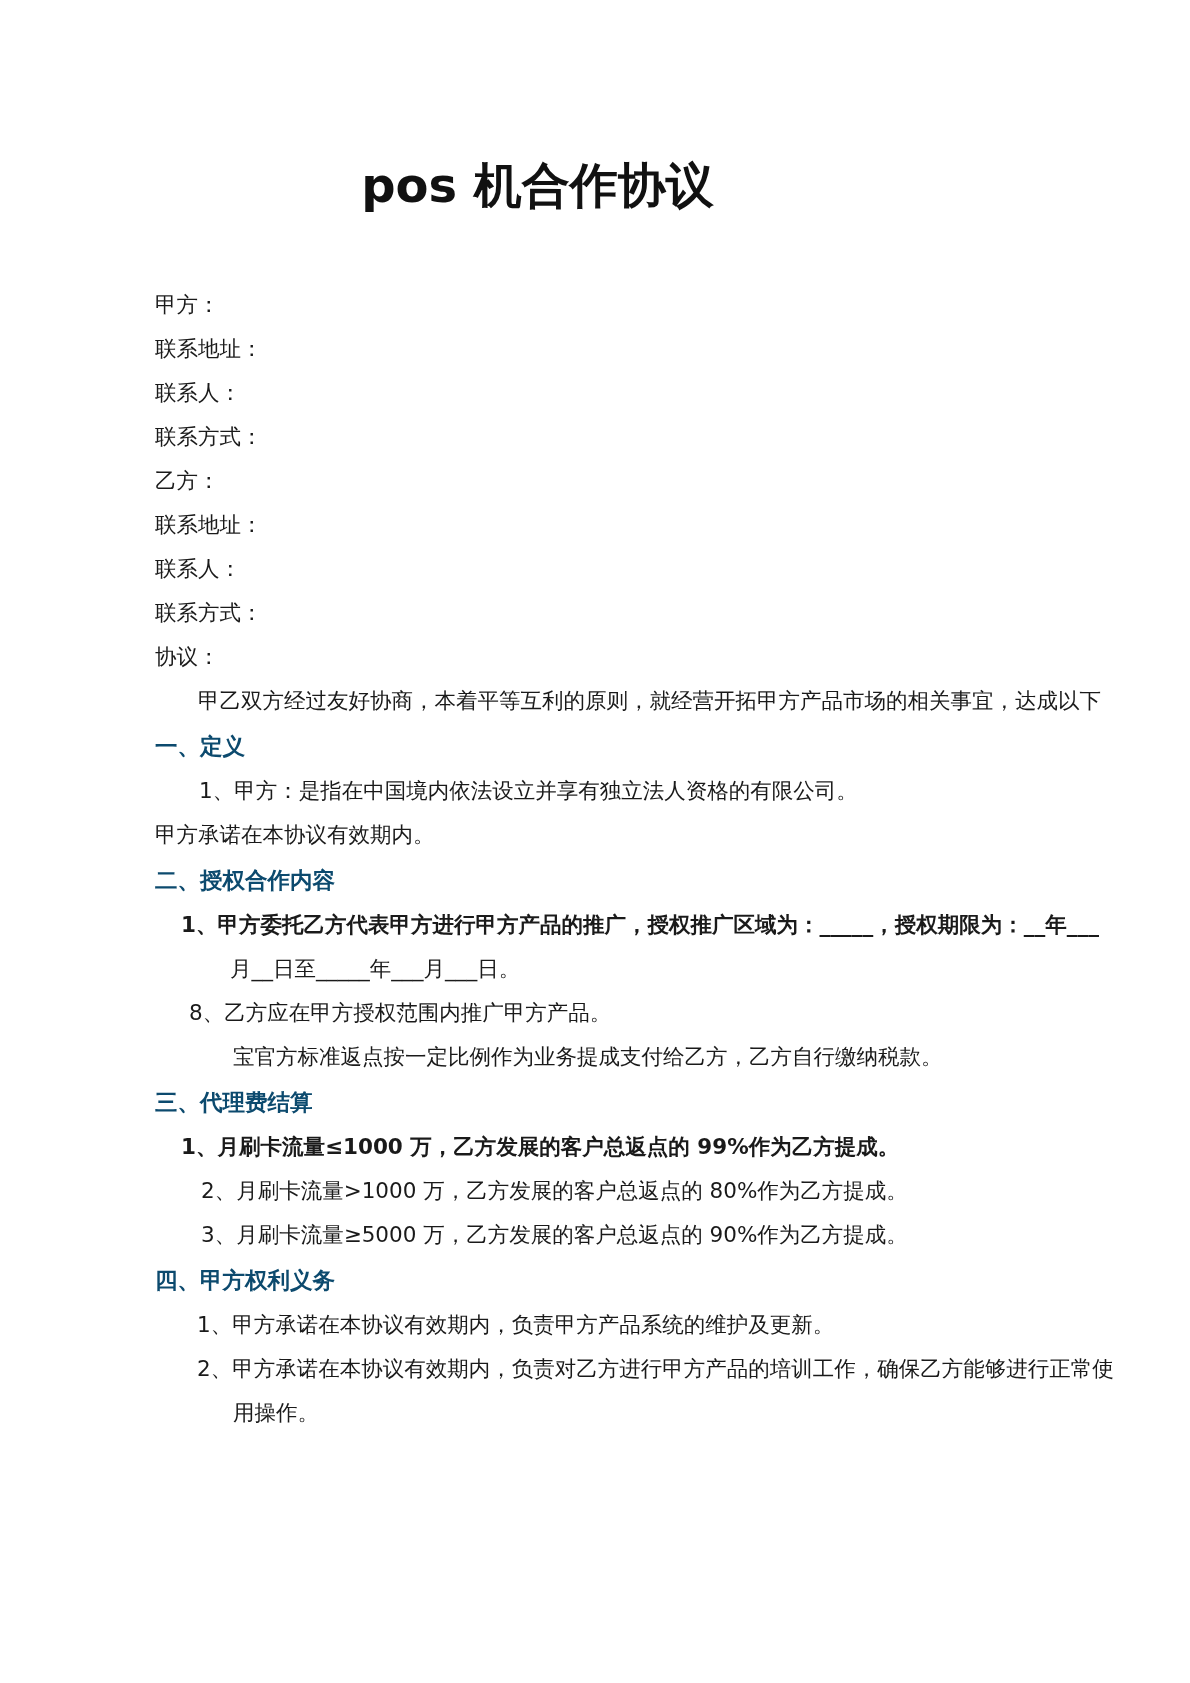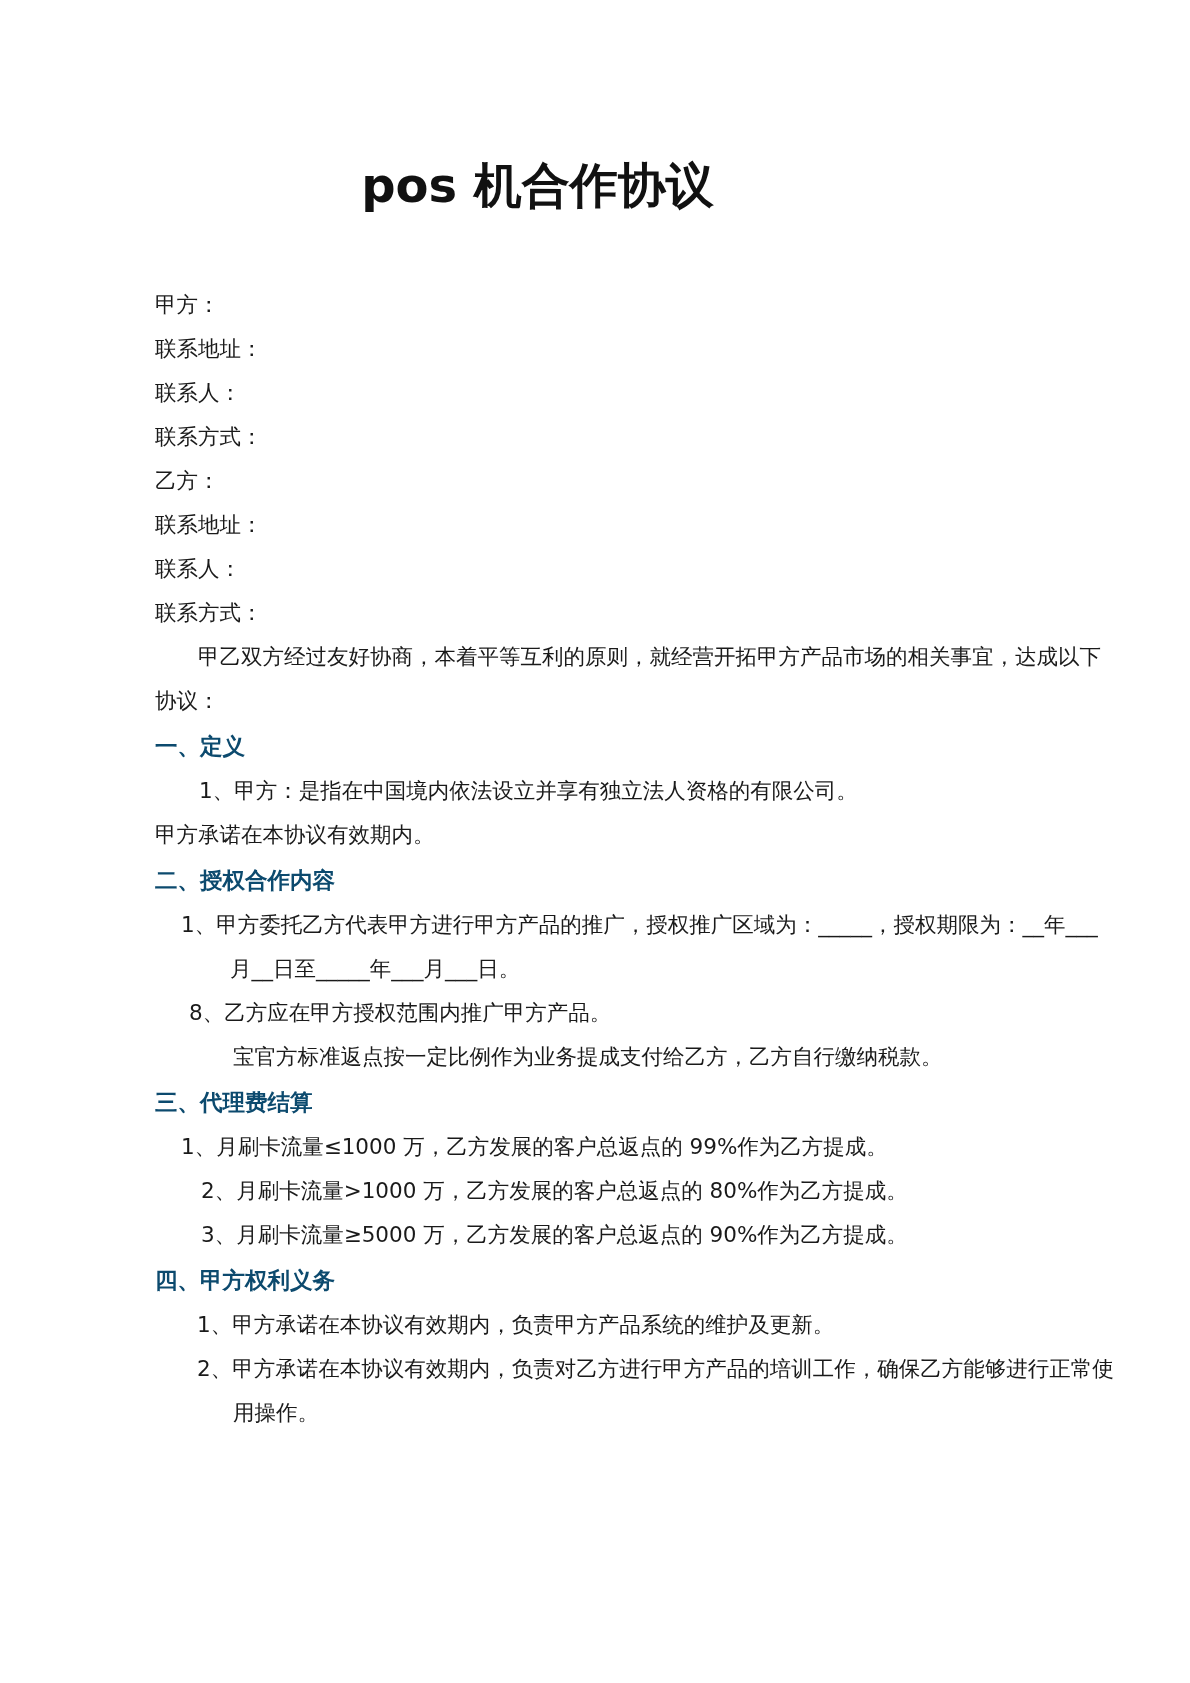--- a/index.html
+++ b/index.html
@@ -52,21 +52,21 @@
       font-size: 22.5px;
       font-weight: bold;
       line-height: 46px;
       height: 46px;
       white-space: nowrap;
       color: #0c4a6e;
     }
     .indent-p { padding-left: 43px; }
     .indent-1 { padding-left: 44px; }
     .indent-1b { padding-left: 34px; }
-    .indent-1c { padding-left: 26px; }
+    .indent-1c { padding-left: 26px; font-weight: bold; }
     .indent-2 { padding-left: 75px; }
     .indent-3 { padding-left: 46px; }
     .indent-3b { padding-left: 42px; }
     .indent-4 { padding-left: 78px; }
     .field-label {
       display: inline-block;
     }
   </style>
 </head>
 <body>
@@ -96,22 +96,22 @@
     <div class="line">
       <span class="field-label">联系地址：</span>
     </div>
     <div class="line">
       <span class="field-label">联系人：</span>
     </div>
     <div class="line">
       <span class="field-label">联系方式：</span>
     </div>
 
+    <div class="line">协议：</div>
     <div class="line indent-p">甲乙双方经过友好协商，本着平等互利的原则，就经营开拓甲方产品市场的相关事宜，达成以下</div>
-    <div class="line">协议：</div>
 
     <div class="heading">一、定义</div>
     <div class="line indent-1">1、甲方：是指在中国境内依法设立并享有独立法人资格的有限公司。</div>
     <div class="line">甲方承诺在本协议有效期内。</div>
 
     <div class="heading">二、授权合作内容</div>
     <div class="line indent-1c">1、甲方委托乙方代表甲方进行甲方产品的推广，授权推广区域为：_____，授权期限为：__年___</div>
     <div class="line indent-2">月__日至_____年___月___日。</div>
     <div class="line indent-1b">8、乙方应在甲方授权范围内推广甲方产品。</div>
     <div class="line indent-4">宝官方标准返点按一定比例作为业务提成支付给乙方，乙方自行缴纳税款。</div>

